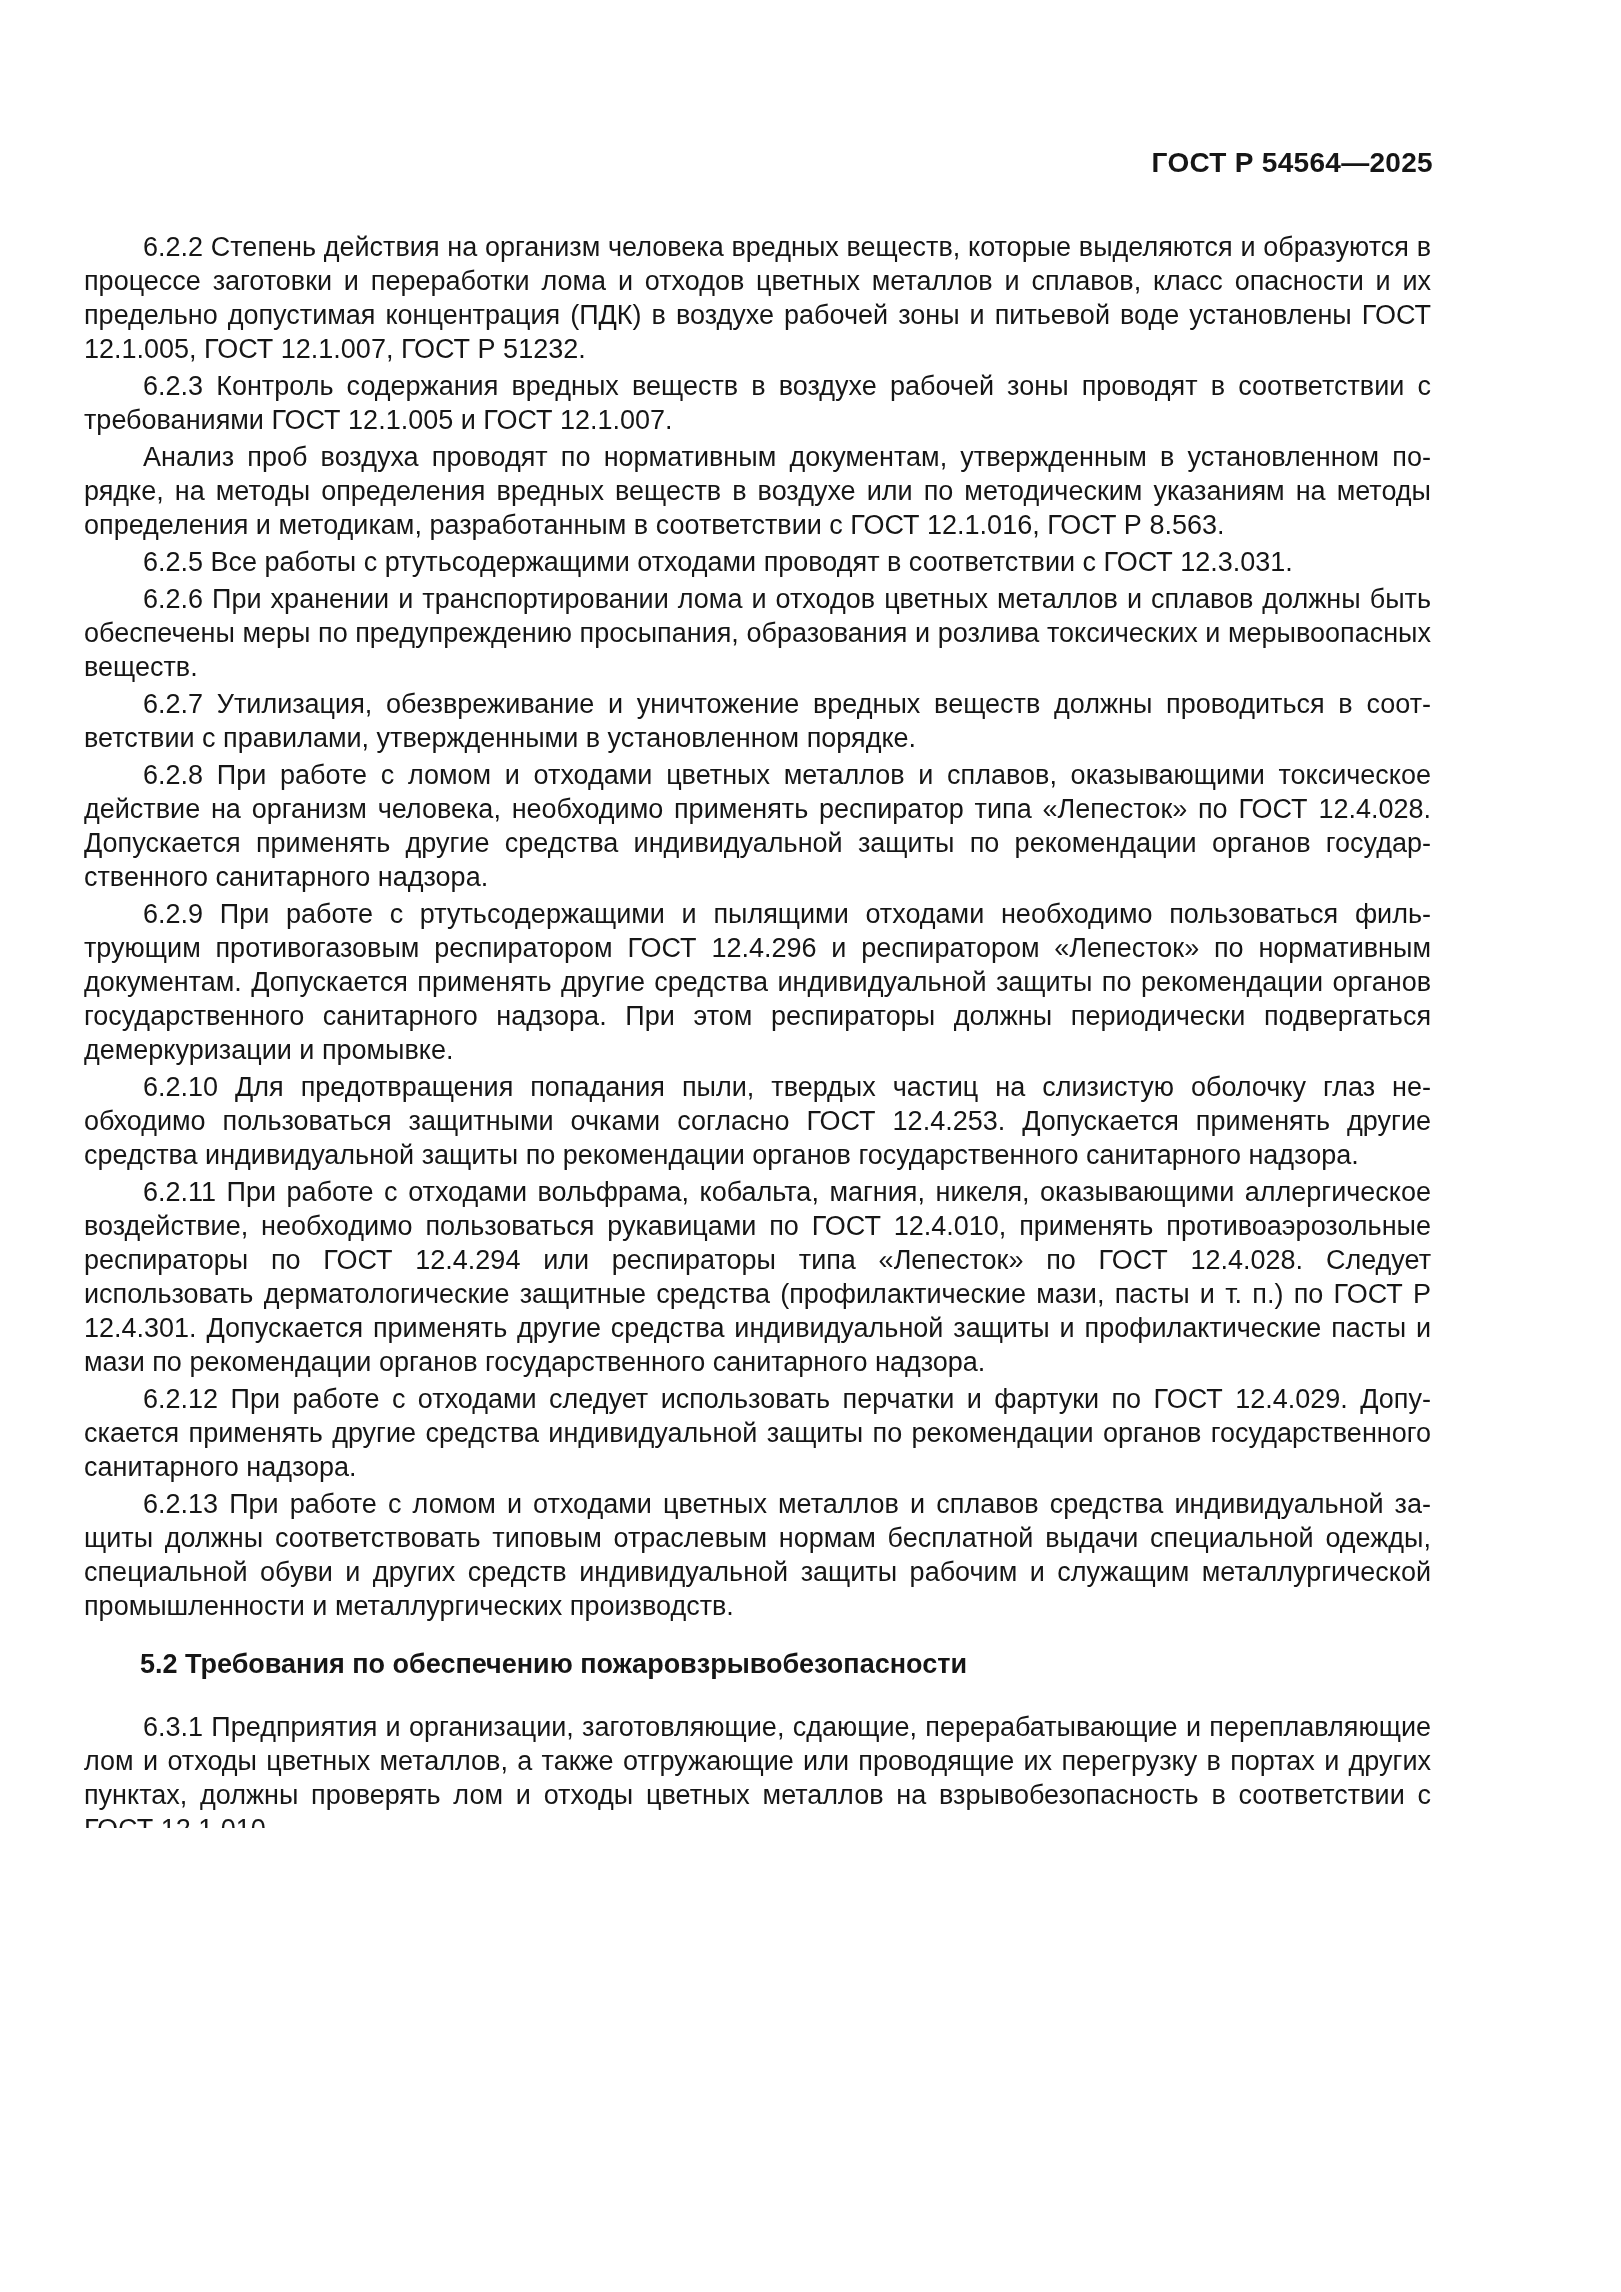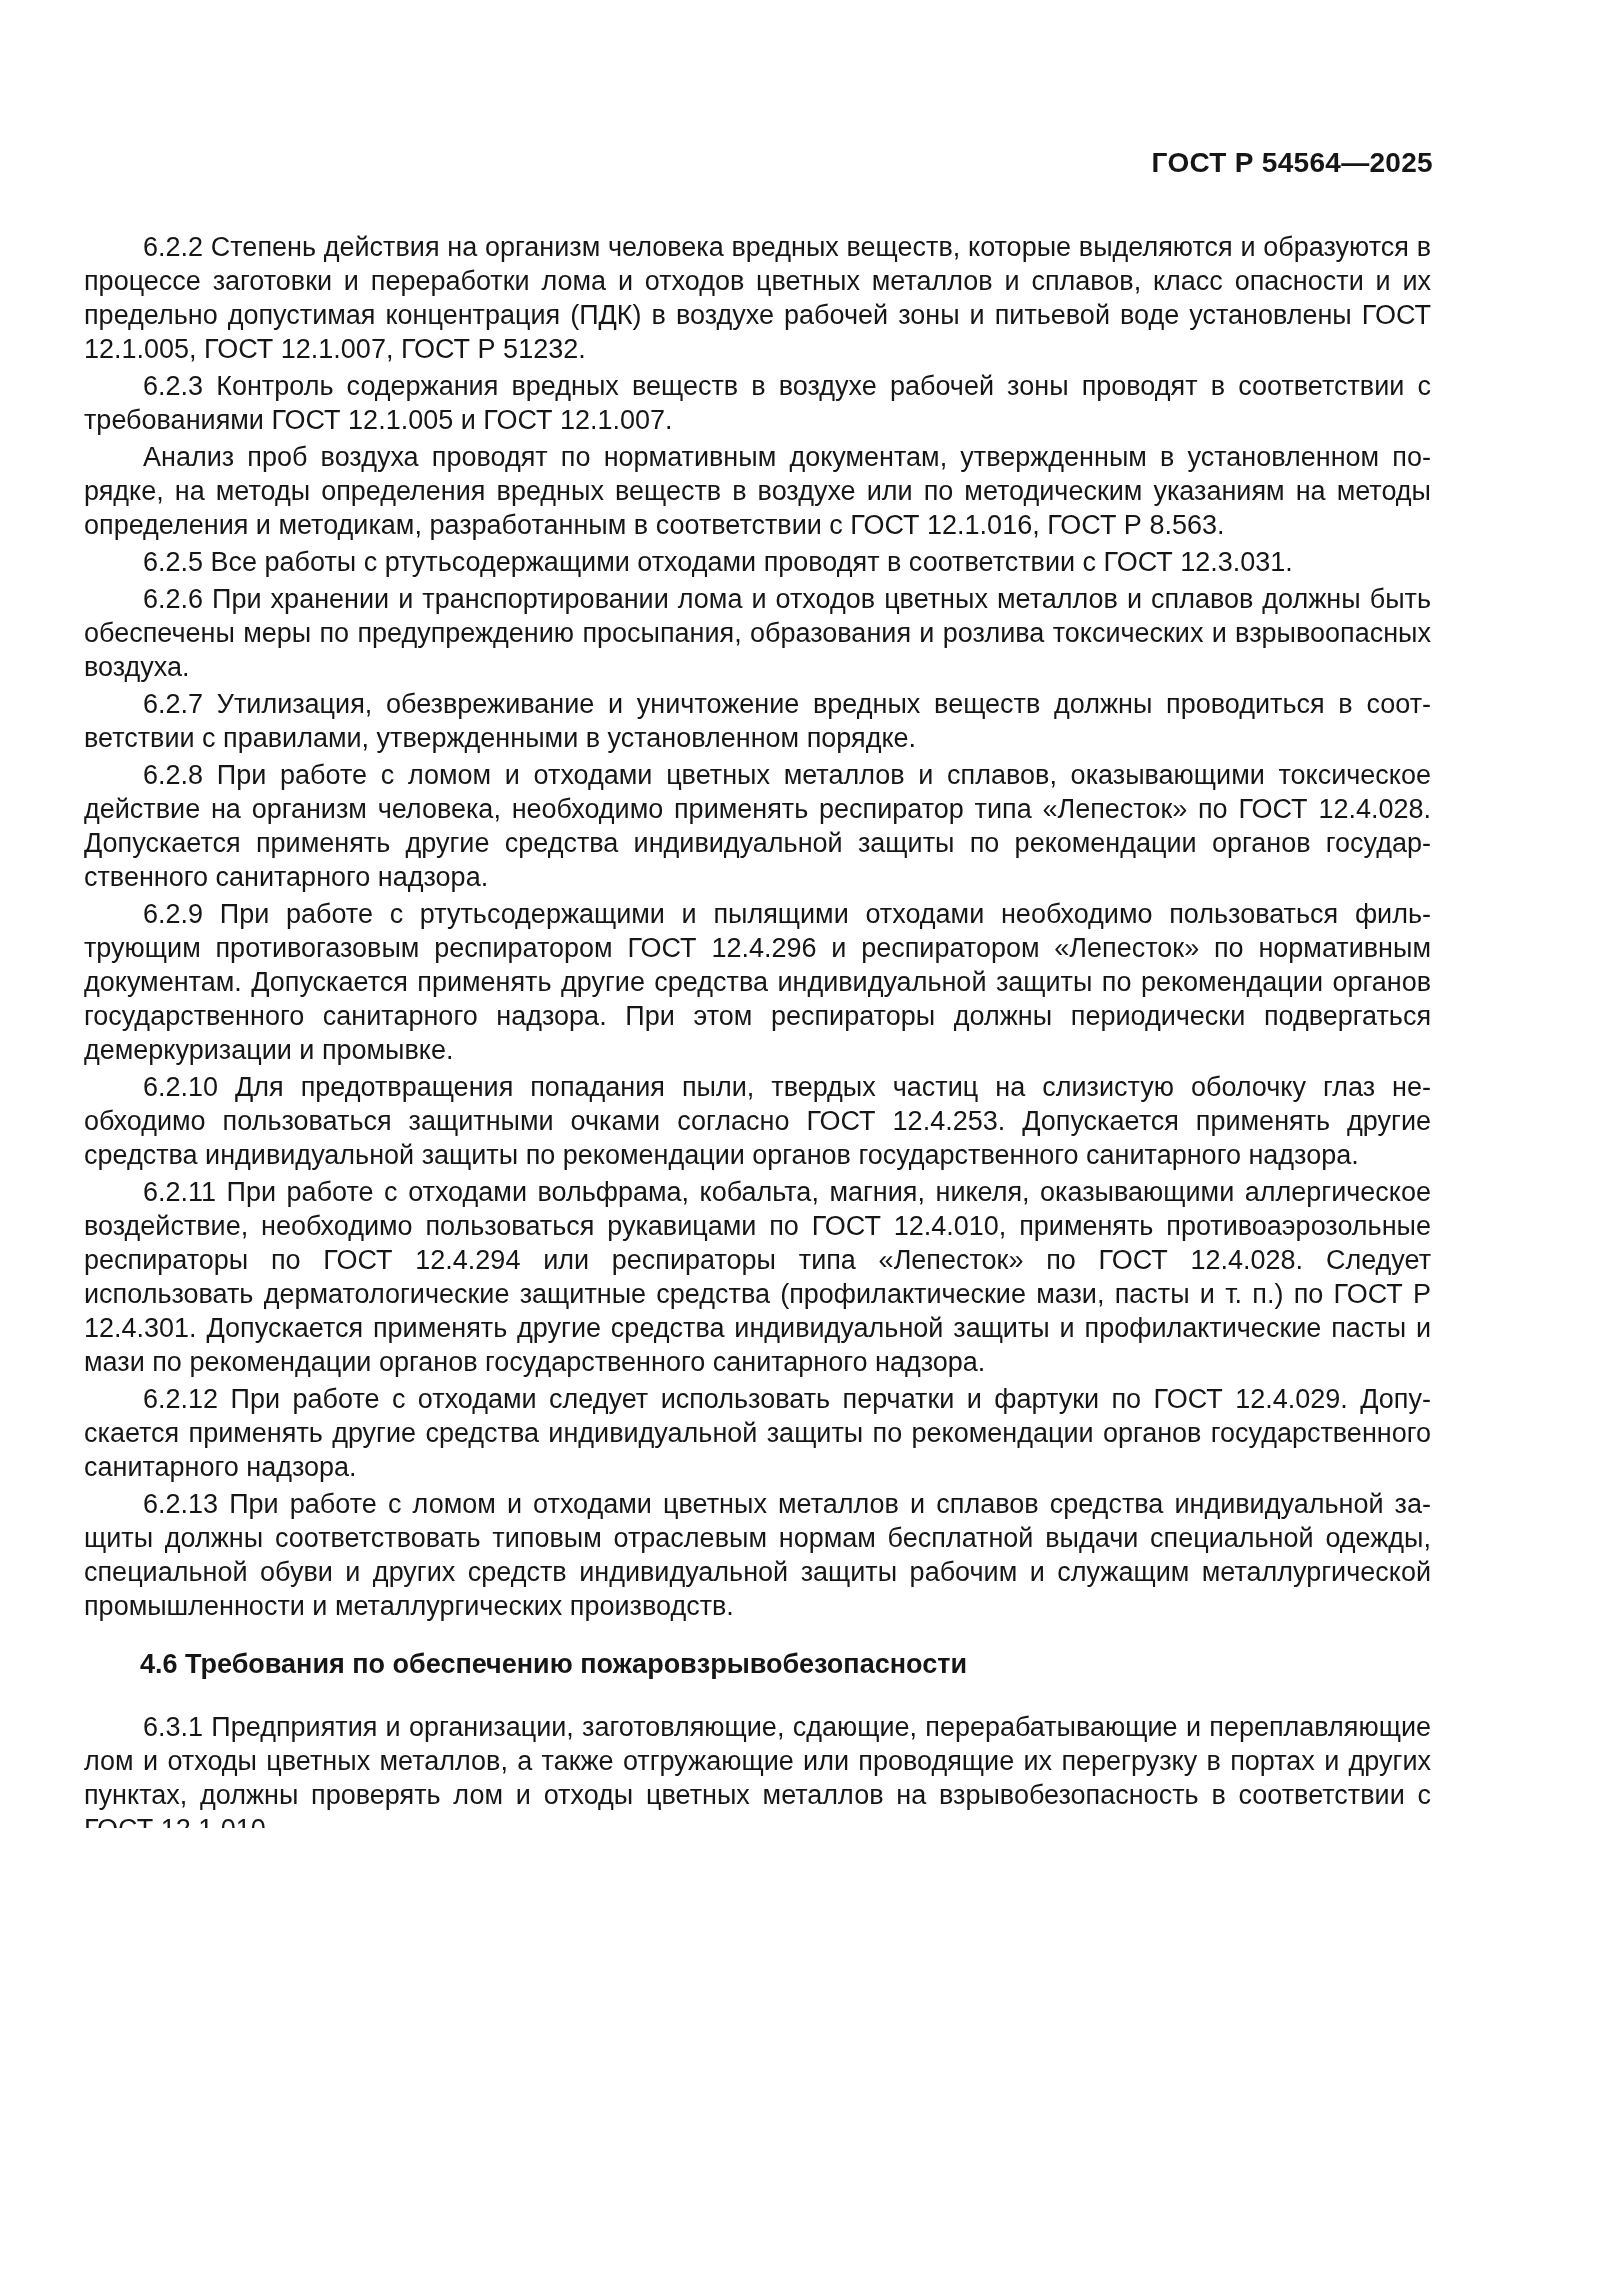--- a/index.html
+++ b/index.html
@@ -62,30 +62,30 @@
 
 <div class="page">
 
   <div class="running-header">ГОСТ Р 54564—2025</div>
 
   <main class="content">
     <p>6.2.2 Степень действия на организм человека вредных веществ, которые выделяются и образу­ются в процессе заготовки и переработки лома и отходов цветных металлов и сплавов, класс опасности и их предельно допустимая концентрация (ПДК) в воздухе рабочей зоны и питьевой воде установлены ГОСТ 12.1.005, ГОСТ 12.1.007, ГОСТ Р 51232.</p>
     <p>6.2.3 Контроль содержания вредных веществ в воздухе рабочей зоны проводят в соответствии с требованиями ГОСТ 12.1.005 и ГОСТ 12.1.007.</p>
     <p>Анализ проб воздуха проводят по нормативным документам, утвержденным в установленном по­рядке, на методы определения вредных веществ в воздухе или по методическим указаниям на методы определения и методикам, разработанным в соответствии с ГОСТ 12.1.016, ГОСТ Р 8.563.</p>
     <p>6.2.5 Все работы с ртутьсодержащими отходами проводят в соответствии с ГОСТ 12.3.031.</p>
-    <p>6.2.6 При хранении и транспортировании лома и отходов цветных металлов и сплавов должны быть обеспечены меры по предупреждению просыпания, образования и розлива токсических и взры­воопасных воздуха.</p>
+    <p>6.2.6 При хранении и транспортировании лома и отходов цветных металлов и сплавов должны быть обеспечены меры по предупреждению просыпания, образования и розлива токсических и меры­воопасных веществ.</p>
     <p>6.2.7 Утилизация, обезвреживание и уничтожение вредных веществ должны проводиться в соот­ветствии с правилами, утвержденными в установленном порядке.</p>
     <p>6.2.8 При работе с ломом и отходами цветных металлов и сплавов, оказывающими токсическое действие на организм человека, необходимо применять респиратор типа «Лепесток» по ГОСТ 12.4.028. Допускается применять другие средства индивидуальной защиты по рекомендации органов государ­ственного санитарного надзора.</p>
     <p>6.2.9 При работе с ртутьсодержащими и пылящими отходами необходимо пользоваться филь­трующим противогазовым респиратором ГОСТ 12.4.296 и респиратором «Лепесток» по нормативным документам. Допускается применять другие средства индивидуальной защиты по рекомендации орга­нов государственного санитарного надзора. При этом респираторы должны периодически подвергаться демеркуризации и промывке.</p>
     <p>6.2.10 Для предотвращения попадания пыли, твердых частиц на слизистую оболочку глаз не­обходимо пользоваться защитными очками согласно ГОСТ 12.4.253. Допускается применять другие средства индивидуальной защиты по рекомендации органов государственного санитарного надзора.</p>
     <p>6.2.11 При работе с отходами вольфрама, кобальта, магния, никеля, оказывающими аллер­гическое воздействие, необходимо пользоваться рукавицами по ГОСТ 12.4.010, применять противо­аэрозольные респираторы по ГОСТ 12.4.294 или респираторы типа «Лепесток» по ГОСТ 12.4.028. Сле­дует использовать дерматологические защитные средства (профилактические мази, пасты и т. п.) по ГОСТ Р 12.4.301. Допускается применять другие средства индивидуальной защиты и профилактиче­ские пасты и мази по рекомендации органов государственного санитарного надзора.</p>
     <p>6.2.12 При работе с отходами следует использовать перчатки и фартуки по ГОСТ 12.4.029. Допу­скается применять другие средства индивидуальной защиты по рекомендации органов государствен­ного санитарного надзора.</p>
     <p>6.2.13 При работе с ломом и отходами цветных металлов и сплавов средства индивидуальной за­щиты должны соответствовать типовым отраслевым нормам бесплатной выдачи специальной одежды, специальной обуви и других средств индивидуальной защиты рабочим и служащим металлургической промышленности и металлургических производств.</p>
 
-    <h2 class="section-heading">4.6 Требования по обеспечению пожаровзрывобезопасности</h2>
+    <h2 class="section-heading">5.2 Требования по обеспечению пожаровзрывобезопасности</h2>
 
     <p>6.3.1 Предприятия и организации, заготовляющие, сдающие, перерабатывающие и переплавля­ющие лом и отходы цветных металлов, а также отгружающие или проводящие их перегрузку в портах и других пунктах, должны проверять лом и отходы цветных металлов на взрывобезопасность в соот­ветствии с ГОСТ 12.1.010.</p>
   </main>
 
   <div class="page-number">57</div>
 
 </div>
 
 
 </body></html>

